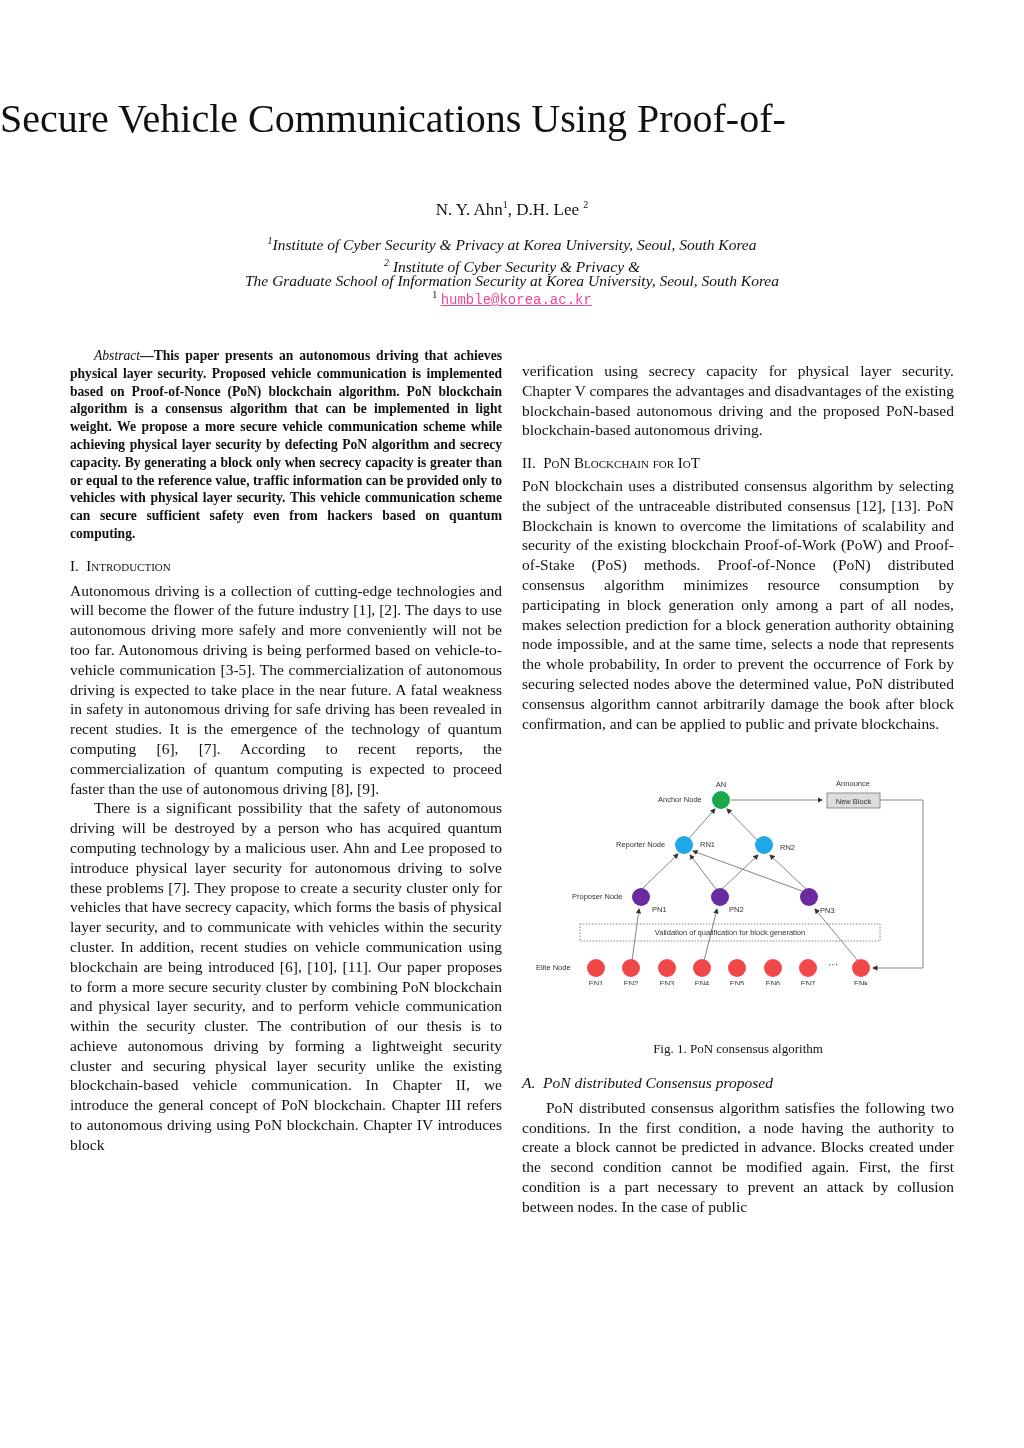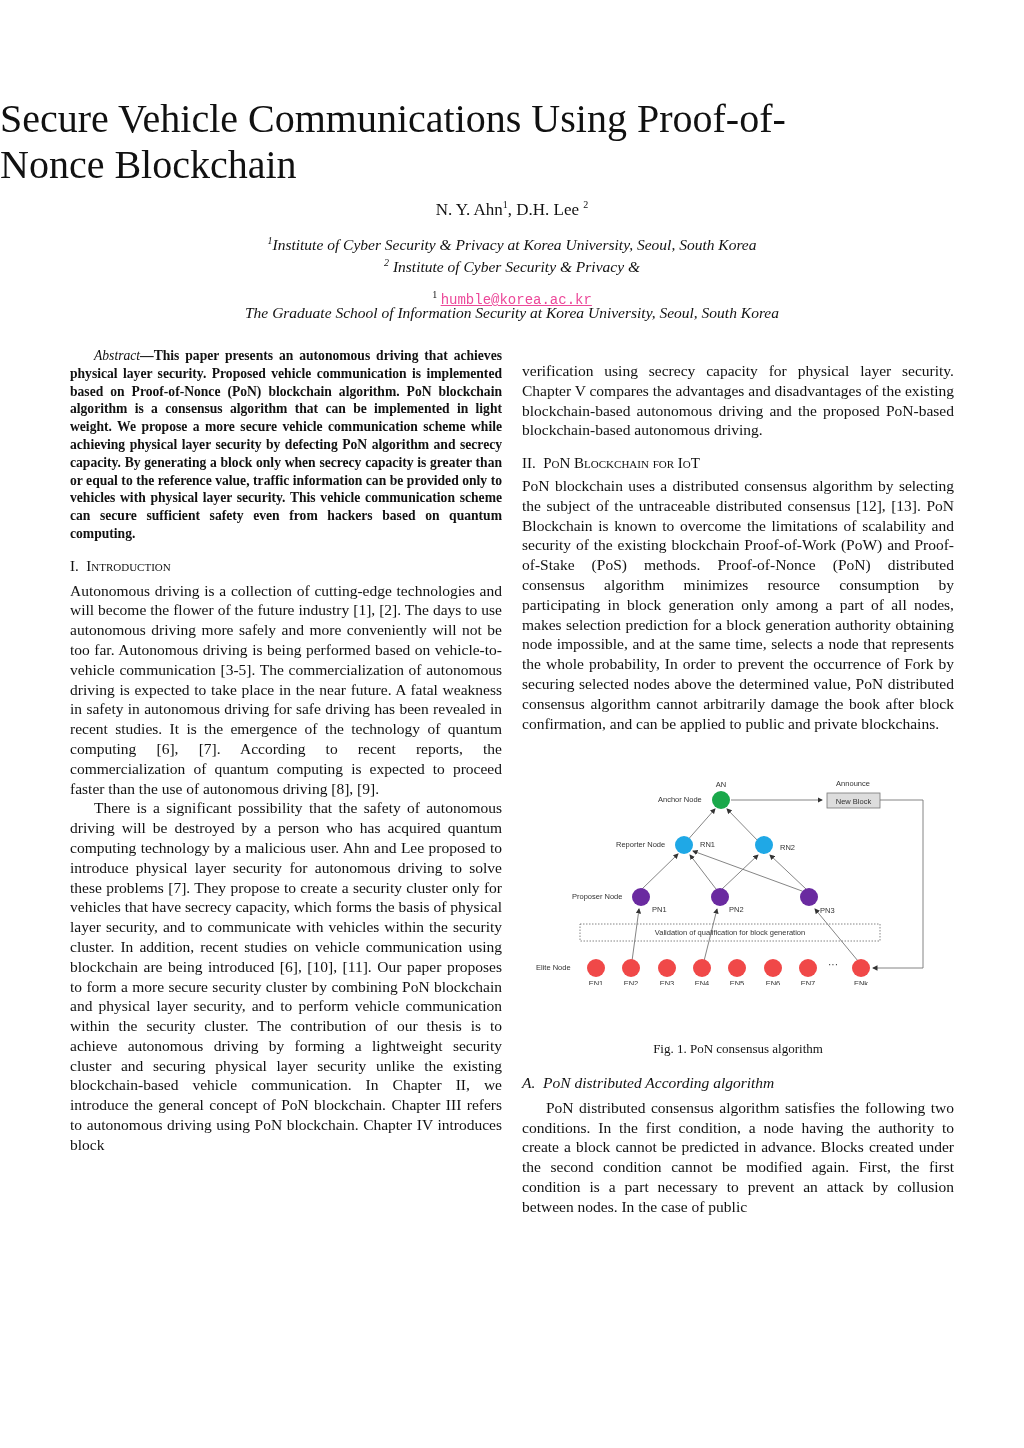--- a/index.html
+++ b/index.html
@@ -19,30 +19,29 @@
   .indent { text-indent:24px; }
   .subsec { font-style:italic; font-size:15.5px; }
   .fig { position:absolute; left:528px; top:775px; width:410px; height:210px; }
   .caption { position:absolute; left:522px; width:432px; top:1013px; text-align:center; font-size:13px;margin-top:28px; }
 </style>
 </head>
 <body>
 
 <div class="title">
   <div>Secure Vehicle Communications Using Proof-of-</div>
-  <div>Nonce Blockchain</div>
 </div>
 
 <div class="authors">
   <span>N. Y. Ahn</span><sup>1</sup><span>, </span><span>D.H. Lee</span> <sup>2</sup>
 </div>
 
 <div class="aff" style="top:231px;"><sup>1</sup><span>Institute of Cyber Security &amp; Privacy at Korea University, Seoul, South Korea</span></div>
 <div class="aff" style="top:253px;font-style:italic;"><sup>2</sup><span> Institute of Cyber Security &amp; Privacy &amp;</span></div>
-<div class="aff" style="top:271px;margin-top:32px;"><span>The Graduate School of Information Security at Korea University, Seoul, South Korea</span></div>
+<div class="aff" style="top:271px;"><span>The Graduate School of Information Security at Korea University, Seoul, South Korea</span></div>
 <div class="email"><sup>1</sup> <a>humble@korea.ac.kr</a></div>
 
 <div class="col" style="left:70px; top:347px;">
   <p class="abstract indent"><span class="lead">Abstract</span><span>—</span><span>This paper presents an autonomous driving that achieves physical layer security. Proposed vehicle communication is implemented based on Proof-of-Nonce (PoN) blockchain algorithm. PoN blockchain algorithm is a consensus algorithm that can be implemented in light weight. We propose a more secure vehicle communication scheme while achieving physical layer security by defecting PoN algorithm and secrecy capacity. By generating a block only when secrecy capacity is greater than or equal to the reference value, traffic information can be provided only to vehicles with physical layer security. This vehicle communication scheme can secure sufficient safety even from hackers based on quantum computing.</span></p>
   <p class="sec" style="margin-top:14px; margin-bottom:4px;"><span>I.</span>&nbsp;&nbsp;<span class="sc">Introduction</span></p>
   <p>Autonomous driving is a collection of cutting-edge technologies and will become the flower of the future industry [1], [2]. The days to use autonomous driving more safely and more conveniently will not be too far. Autonomous driving is being performed based on vehicle-to-vehicle communication [3-5]. The commercialization of autonomous driving is expected to take place in the near future. A fatal weakness in safety in autonomous driving for safe driving has been revealed in recent studies. It is the emergence of the technology of quantum computing [6], [7]. According to recent reports, the commercialization of quantum computing is expected to proceed faster than the use of autonomous driving [8], [9].</p>
   <p class="indent">There is a significant possibility that the safety of autonomous driving will be destroyed by a person who has acquired quantum computing technology by a malicious user. Ahn and Lee proposed to introduce physical layer security for autonomous driving to solve these problems [7]. They propose to create a security cluster only for vehicles that have secrecy capacity, which forms the basis of physical layer security, and to communicate with vehicles within the security cluster. In addition, recent studies on vehicle communication using blockchain are being introduced [6], [10], [11]. Our paper proposes to form a more secure security cluster by combining PoN blockchain and physical layer security, and to perform vehicle communication within the security cluster. The contribution of our thesis is to achieve autonomous driving by forming a lightweight security cluster and securing physical layer security unlike the existing blockchain-based vehicle communication. In Chapter II, we introduce the general concept of PoN blockchain. Chapter III refers to autonomous driving using PoN blockchain. Chapter IV introduces block</p>
 </div>
 
 <div class="col" style="left:522px; top:361px;">
@@ -115,15 +114,15 @@
       <circle cx="280" cy="193" r="9" fill="#f04848"></circle>
       <text x="280" y="211" font-size="7.5" text-anchor="middle" fill="#333">EN7</text>
       <circle cx="333" cy="193" r="9" fill="#f04848"></circle>
       <text x="333" y="211" font-size="7.5" text-anchor="middle" fill="#333">ENk</text>
     </g>
   <text x="305" y="193" font-size="10" text-anchor="middle" fill="#333">···</text>
 </svg>
 <div class="caption">Fig. 1.  PoN consensus algorithm</div>
 
 <div class="col" style="left:522px; top:1073px;">
-  <p class="subsec"><span>A.</span>&nbsp;&nbsp;<span>PoN distributed According algorithm</span></p>
+  <p class="subsec"><span>A.</span>&nbsp;&nbsp;<span>PoN distributed Consensus proposed</span></p>
   <p class="indent" style="margin-top:5px;">PoN distributed consensus algorithm satisfies the following two conditions. In the first condition, a node having the authority to create a block cannot be predicted in advance. Blocks created under the second condition cannot be modified again. First, the first condition is a part necessary to prevent an attack by collusion between nodes. In the case of public</p>
 </div>
 
 </body></html>

